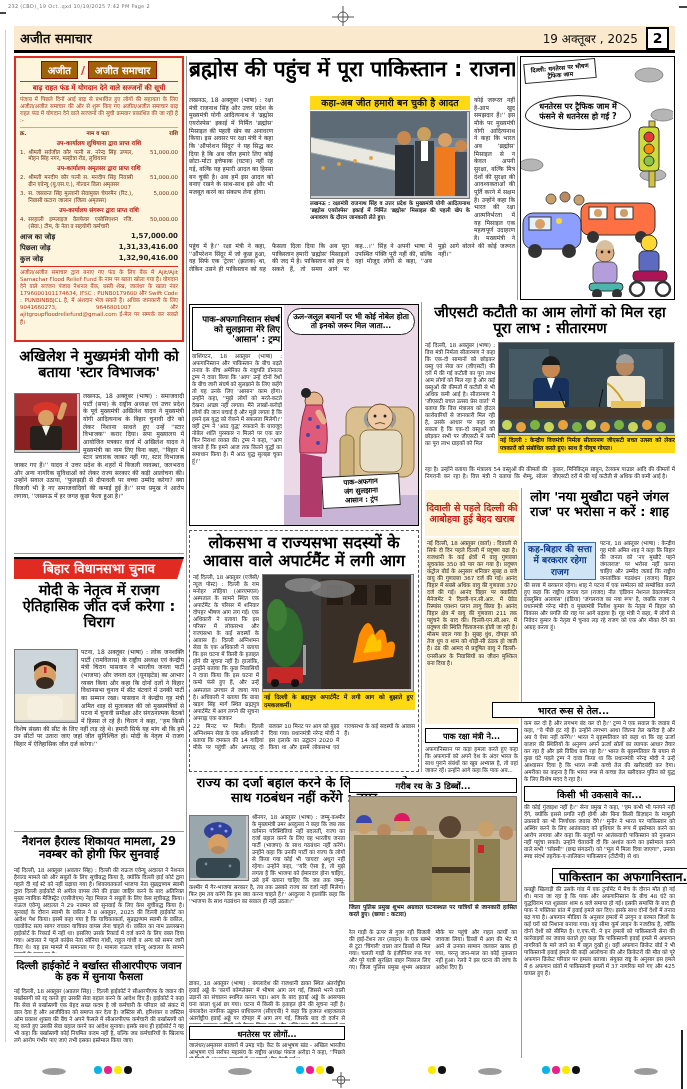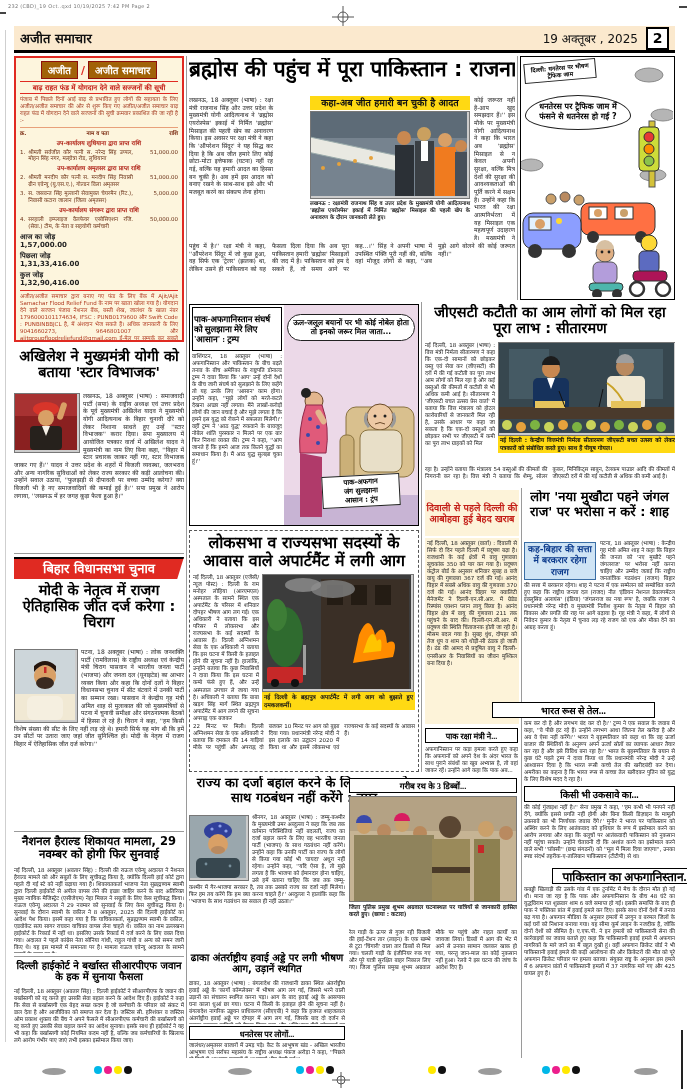--- a/index.html
+++ b/index.html
@@ -12,43 +12,43 @@
   .mh-date{margin-left:auto;font-weight:normal;font-size:12px;color:#111;margin-right:8px;}
   .mh-page{border:2px solid #000;background:#fff;width:19px;height:19px;display:flex;align-items:center;justify-content:center;font-weight:bold;font-size:14px;}
   .vline{position:absolute;width:1px;background:#9a9a9a;}
   .hline{position:absolute;height:1px;background:#9a9a9a;}
   .bt{font-size:6px;line-height:1.28;text-align:justify;color:#222;}
   .bt55{font-size:5.5px;}
   .bt2{column-count:2;column-gap:5px;}
   .bt3{column-count:3;column-gap:5px;}
   .bt4{column-count:4;column-gap:6px;}
   .hl{font-weight:bold;color:#000;text-align:center;line-height:1.12;}
-  .boxhl{border:1px solid #000;background:#fff;font-weight:bold;text-align:left;color:#000;display:flex;align-items:center;justify-content:center;font-family:Liberation Serif, serif;}
+  .boxhl{border:1px solid #000;background:#fff;font-weight:bold;text-align:right;color:#000;display:flex;align-items:center;justify-content:center;}
   .ycap{background:#ffd913;font-weight:bold;font-size:6px;line-height:1.3;padding:1px 2px;text-align:justify;color:#111;}
   .ysub{background:#ffd913;font-weight:bold;text-align:center;color:#111;}
   .ph{position:relative;border:1px solid #777;background:#ccc;}
   .ph svg{display:block;}
   .cream{background:#fdf3d9;}
   .fundbox{border:2px solid #e02a22;background:#fdf5dd;padding:3px 4px;}
   .brandrow{display:flex;align-items:center;justify-content:center;gap:3px;border-bottom:1.5px solid #e02a22;padding-bottom:2px;}
   .brand{background:#a16207;color:#fff;font-weight:bold;font-size:10px;padding:1px 6px;border:1px solid #8e0f0a;}
   .brandsep{color:#e02a22;font-weight:bold;font-size:11px;}
   .fund-sub{color:#c41f18;font-weight:bold;font-size:7px;text-align:center;border-bottom:1px solid #e02a22;padding:1px 0;}
   .fund-intro{color:#a33a20;font-size:5.5px;line-height:1.3;text-align:justify;padding:2px 0;border-bottom:1px solid #e8a07a;}
   .fund-cols{display:flex;justify-content:space-between;font-weight:bold;font-size:5.5px;color:#7a2a10;padding:1px 0;}
   .fund-sec{color:#b02318;font-weight:bold;font-size:6px;text-align:center;padding:1px 0;}
   .fund-row{display:flex;font-size:5.5px;color:#6b3015;line-height:1.25;padding:1px 0;}
   .fund-row .nm{flex:1;padding:0 3px;text-align:justify;}
   .fund-row .amt{width:42px;text-align:right;white-space:nowrap;}
-  .fund-tot{display:flex;justify-content:space-between;font-weight:bold;font-size:7px;color:#222;padding:1px 0;flex-direction:column;}
+  .fund-tot{display:flex;justify-content:space-between;font-weight:bold;font-size:7px;color:#222;padding:1px 0;}
   .fund-foot{color:#b03a20;font-size:5.5px;line-height:1.3;text-align:justify;border-top:1px solid #e02a22;margin-top:2px;padding-top:2px;}
   .banner{background:#e02a22;color:#fff;font-weight:bold;font-size:13px;text-align:center;line-height:20px;border-top:2px solid #000;clip-path:polygon(0 0,100% 0,96% 100%,0 100%);}
   .dotline{border:1.5px dashed #555;}
   .pinkcartoon{background:#ecd9e8;position:relative;height:100%;}
-  .bubble{background:#fff;border:1.5px solid #222;border-radius:14px;font-weight:bold;font-size:7.5px;text-align:center;line-height:1.25;padding:3px 4px;margin:9px 3px 0 3px;position:relative;z-index:2;}
+  .bubble{background:#fff;border:1.5px solid #222;border-radius:14px;font-weight:bold;font-size:7.5px;text-align:center;line-height:1.25;padding:3px 4px;margin:3px 3px 0 3px;position:relative;z-index:2;}
   .paper-note{position:absolute;background:#fff;border:1px solid #222;font-weight:bold;font-size:7px;line-height:1.25;text-align:center;padding:2px 3px;transform:rotate(-3deg);white-space:pre-line;z-index:3;}
   .slugbox{position:absolute;background:#fff;border:1px solid #222;font-weight:bold;font-size:6px;line-height:1.2;text-align:center;padding:2px 3px;transform:rotate(-5deg);z-index:3;width:64px;}
   .tbubble{position:absolute;background:#fff;border:1.5px solid #222;border-radius:50% 50% 50% 50%/60% 60% 40% 40%;font-weight:bold;font-size:8px;line-height:1.3;text-align:center;padding:6px 6px;z-index:3;}
   .bluebox{float:left;width:72px;height:38px;background:#cfe4f5;border:1.5px solid #3a6ea5;color:#0b3a8c;font-weight:bold;font-size:9px;line-height:1.25;display:flex;align-items:center;justify-content:center;text-align:center;margin:2px 4px 2px 0;padding:2px;box-sizing:border-box;}
   .redhl{color:#c41f18;font-weight:bold;text-align:center;line-height:1.2;}
   .dot{position:absolute;width:8px;height:8px;border-radius:50%;}
   .oval{position:absolute;width:24px;height:7px;border-radius:50%;background:#9b9b9b;}
   .floatph{float:left;margin:1px 3px 1px 0;}
 </style>
 </head>
@@ -276,21 +276,20 @@
           <circle cx="36" cy="15" r="1.6" fill="#8da0e8"></circle>
           <circle cx="28" cy="28" r="10" fill="#d9a066"></circle>
           <ellipse cx="28" cy="34" rx="7" ry="4" fill="#b98a60"></ellipse>
           <rect x="6" y="42" width="44" height="20" rx="5" fill="#37474f"></rect>
           <circle cx="16" cy="48" r="1.4" fill="#78909c"></circle>
           <circle cx="40" cy="50" r="1.4" fill="#78909c"></circle>
         </svg>
     </span>
     <span>श्रीनगर, 18 अक्तूबर (भाषा) : जम्मू-कश्मीर के मुख्यमंत्री उमर अब्दुल्ला ने कहा कि जब तक वर्तमान परिस्थितियां नहीं बदलतीं, राज्य का दर्जा बहाल करने के लिए वह भारतीय जनता पार्टी (भाजपा) के साथ गठबंधन नहीं करेंगे। उन्होंने कहा कि उनकी पार्टी का राज्य के लोगों से किया गया कोई भी 'वायदा' अधूरा नहीं रहेगा। उन्होंने कहा, ''यदि ऐसा है, तो मुझे लगता है कि भाजपा को ईमानदार होना चाहिए, उसे हमें बताना चाहिए कि जब तक जम्मू-कश्मीर में गैर-भाजपा सरकार है, तब तक उसको राज्य का दर्जा नहीं मिलेगा। फिर हम तय करेंगे कि हम क्या करना चाहते हैं।'' अब्दुल्ला ने हालांकि कहा कि ''भाजपा के साथ गठबंधन का सवाल ही नहीं उठता।''</span>
   </div>
-  <div class="blk hl" style="left:189px;top:952px;width:156px;height:26px;font-size:10px;">ढाका अंतर्राष्ट्रीय हवाई अड्डे पर लगी भीषण आग, उड़ानें स्थगित</div>
   <div class="blk bt bt55" style="left:189px;top:980px;width:156px;height:44px;">ढाका, 18 अक्तूबर (भाषा) : बंगलादेश की राजधानी ढाका स्थित अंतर्राष्ट्रीय हवाई अड्डे के 'कार्गो कॉम्प्लेक्स' में भीषण आग लग गई, जिससे भरने वाली उड़ानों का संचालन स्थगित करना पड़ा। आग के बाद हवाई अड्डे के आसपास घना काला धुआं छा गया। घटना में किसी के हताहत होने की सूचना नहीं है। बंगलादेश नागरिक उड्डयन प्राधिकरण (सीएएबी) ने कहा कि हजरत शाहजलाल अंतर्राष्ट्रीय हवाई अड्डे पर दोपहर में आग लग गई, जिसके बाद दो दर्जन से ज्यादा दमकल गाड़ियों को तैनात किया गया और अग्निशमन टीमें प्लेटफार्म पर भेजी गईं।</div>
   <div class="blk boxhl" style="left:189px;top:1026px;width:156px;height:14px;font-size:8px;">धनतेरस पर लोगों...</div>
   <div class="blk bt bt55" style="left:189px;top:1042px;width:156px;height:16px;">जालंधर/अमृतसर बाजारों में उमड़ पड़े। कैट के आभूषण खंड - अखिल भारतीय आभूषण एवं सर्राफा महासंघ के राष्ट्रीय अध्यक्ष पंकज अरोड़ा ने कहा, ''पिछले दो दिनों में आभूषण बाजारों में अभूतपूर्व भीड़ देखी गई।''</div>
 
   <div class="blk boxhl" style="left:349px;top:778px;width:168px;height:15px;font-size:8.5px;">गरीब रथ के 3 डिब्बों...</div>
   <div class="blk ph" style="left:349px;top:796px;width:168px;height:106px;">
     <svg width="166" height="104" viewBox="0 0 166 104">
         <rect width="166" height="104" fill="#c6b494"></rect>
         <rect y="0" width="166" height="34" fill="#b4a284"></rect>
         <circle cx="14" cy="30" r="7" fill="#caa06a"></circle>

